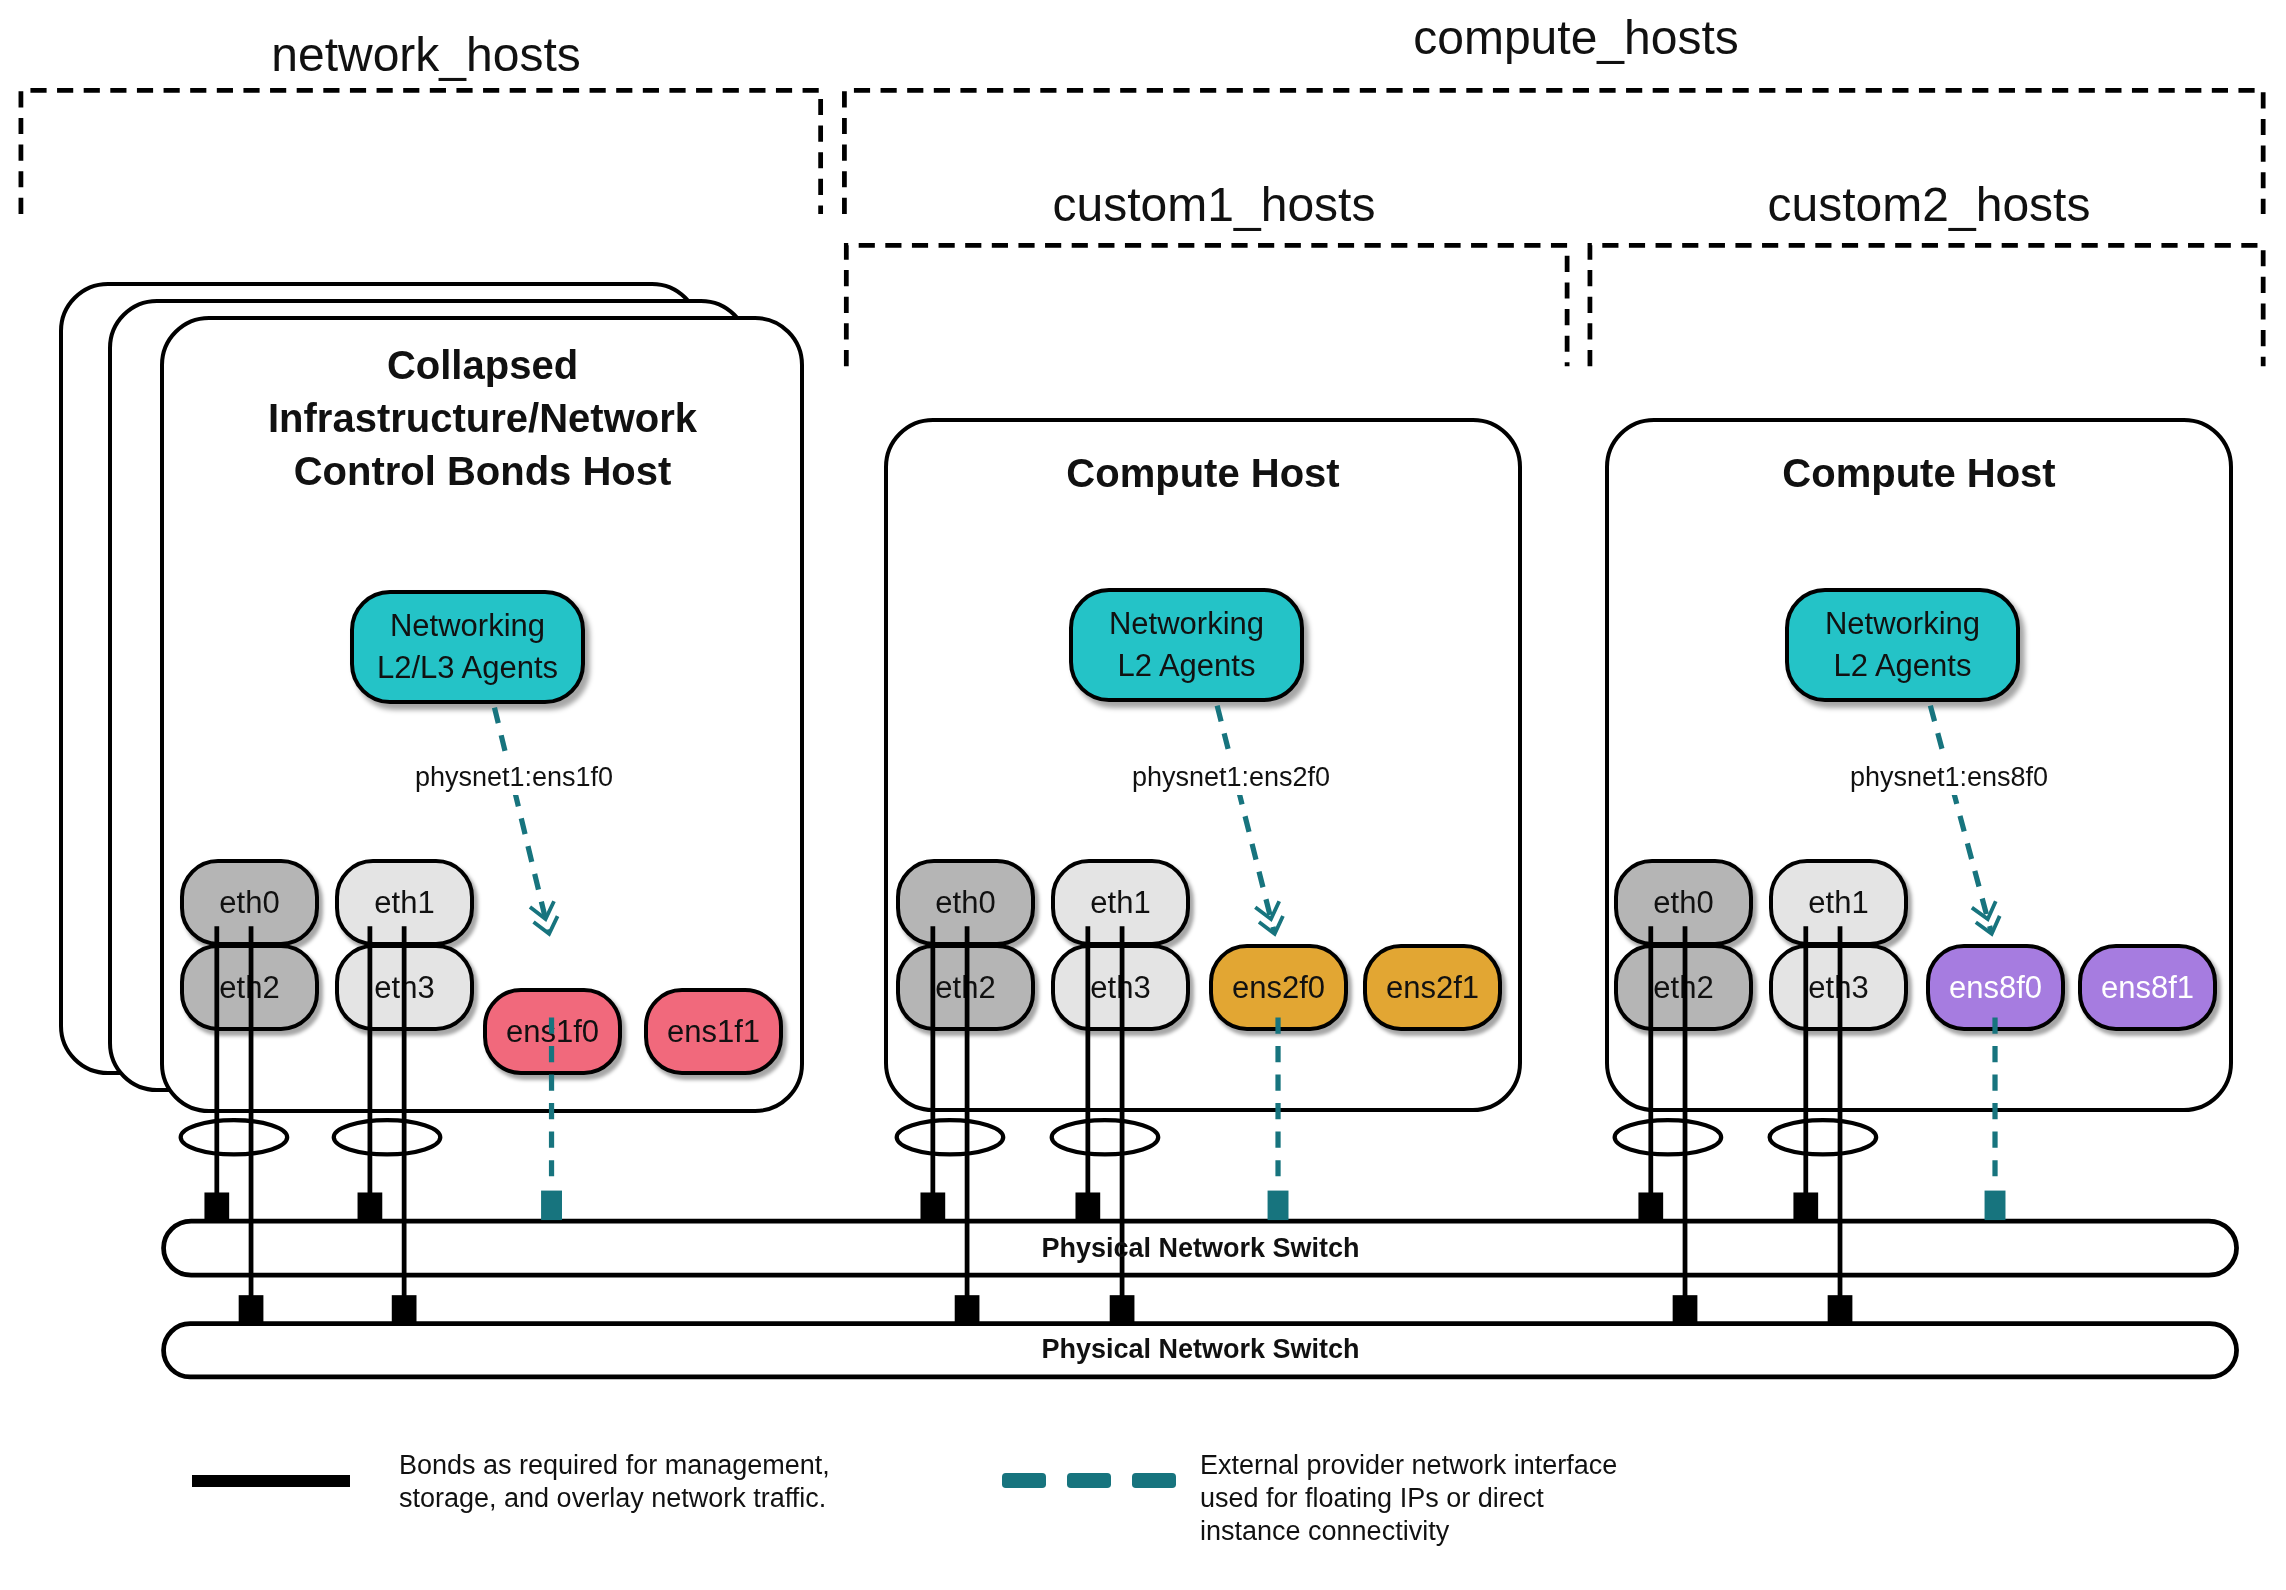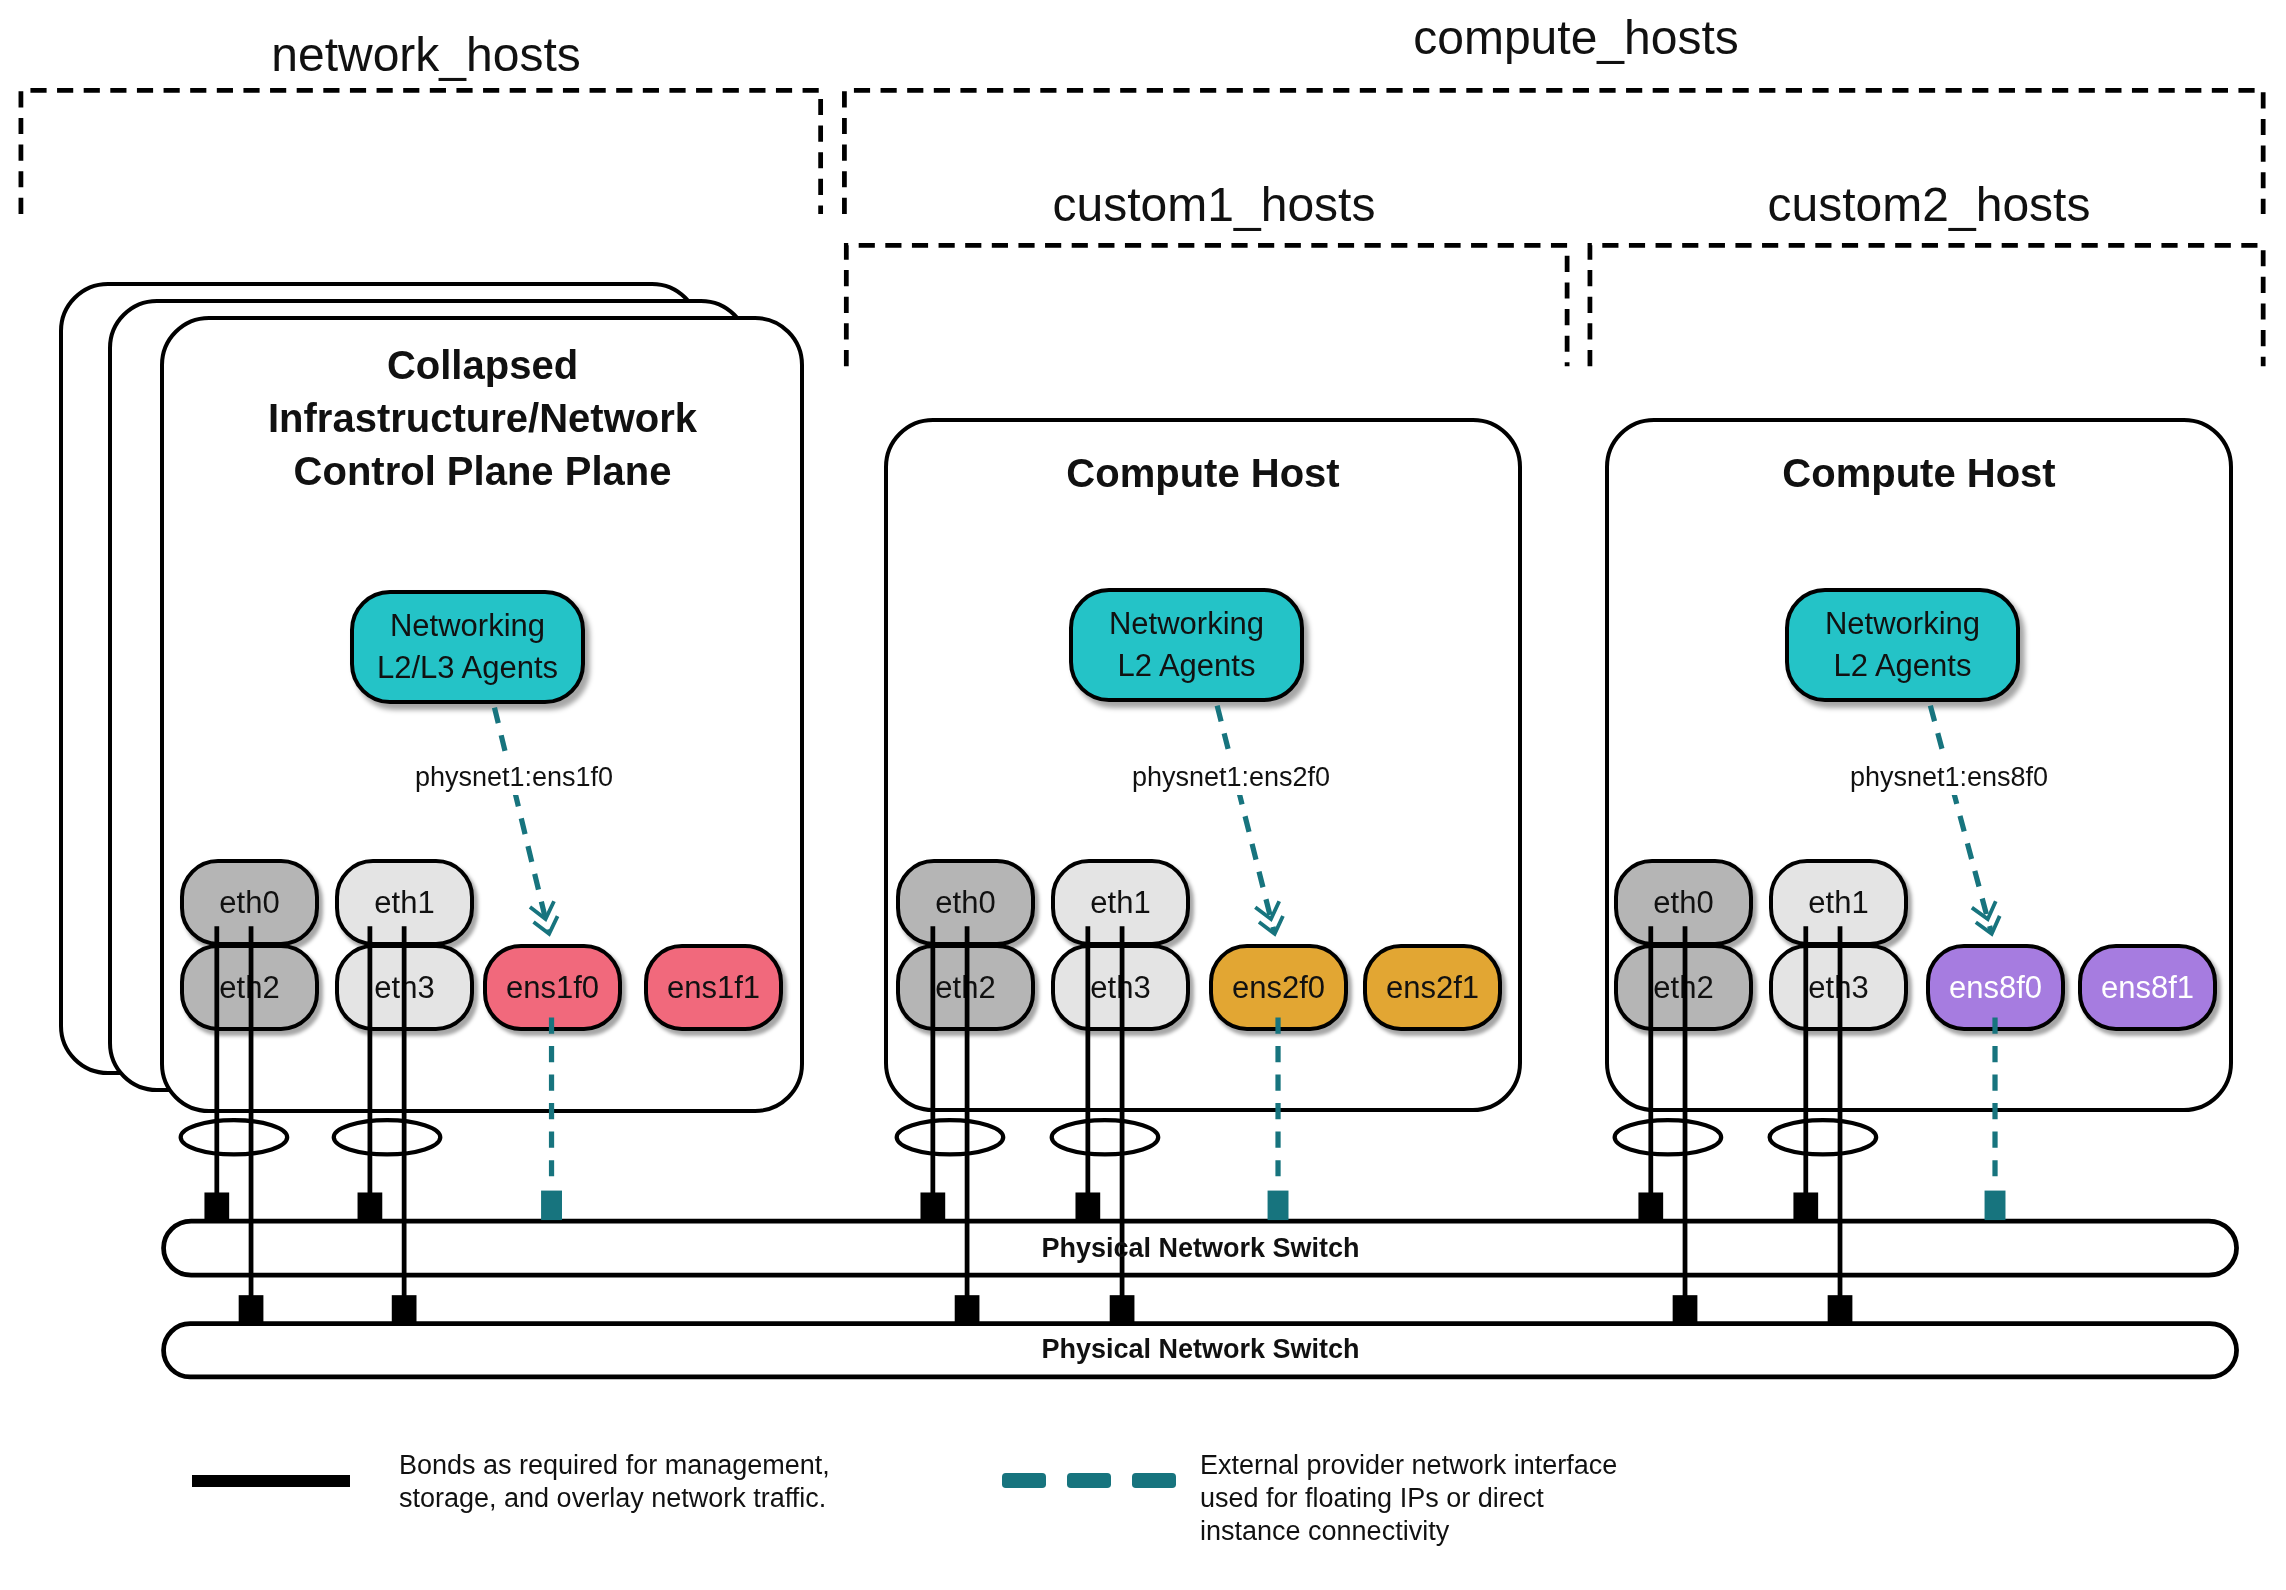--- a/index.html
+++ b/index.html
@@ -34,21 +34,21 @@
   
   .pill{
     position:absolute; width:139px; height:87px; box-sizing:border-box;
     border:4.8px solid #000; border-radius:38px;
     display:flex; align-items:center; justify-content:center;
     font-size:31px; z-index:3; background:#fff;
     box-shadow:3.8px 4.8px 3.8px rgba(0,0,0,0.35);
   }
   .g-dark{background:var(--gray_dark);}
   .g-light{background:var(--gray_light);}
-  .c-pink{background:var(--pink);}
+  .c-pink{background:var(--pink);margin-top:44px;}
   .c-gold{background:var(--gold);}
   .c-purple{background:var(--purple); color:#ffffff;}
   
   .sw-label{
     position:absolute; left:164px; width:2073px; text-align:center;
     font-weight:bold; font-size:27px; z-index:6;
   }
   
   #wires{position:absolute; left:0; top:0; z-index:5; pointer-events:none;}
   .bracket{fill:none; stroke:#000; stroke-width:5; stroke-dasharray:17 11;}
@@ -77,21 +77,21 @@
   <div class="card" style="left:59px;  top:282px; width:642px; height:793px;"></div>
   <div class="card" style="left:108px; top:299px; width:642px; height:793px;"></div>
   <div class="card" style="left:160px; top:316px; width:644px; height:797px;"></div>
 
   <div class="card" style="left:884px;  top:418px; width:638px; height:694px;"></div>
   <div class="card" style="left:1605px; top:418px; width:628px; height:694px;"></div>
 
   <div class="host-title" style="left:190px; top:339px; width:585px;">
     <div>Collapsed</div>
     <div>Infrastructure/Network</div>
-    <div>Control Plane Plane</div>
+    <div>Control Bonds Host</div>
   </div>
   <div class="host-title" style="left:884px; top:447px; width:638px;">Compute Host</div>
   <div class="host-title" style="left:1605px; top:447px; width:628px;">Compute Host</div>
 
   <div class="agent" style="left:350px; top:590px;">
     <div>Networking</div>
     <div>L2/L3 Agents</div>
   </div>
   <div class="agent" style="left:1069px; top:588px;">
     <div>Networking</div>

